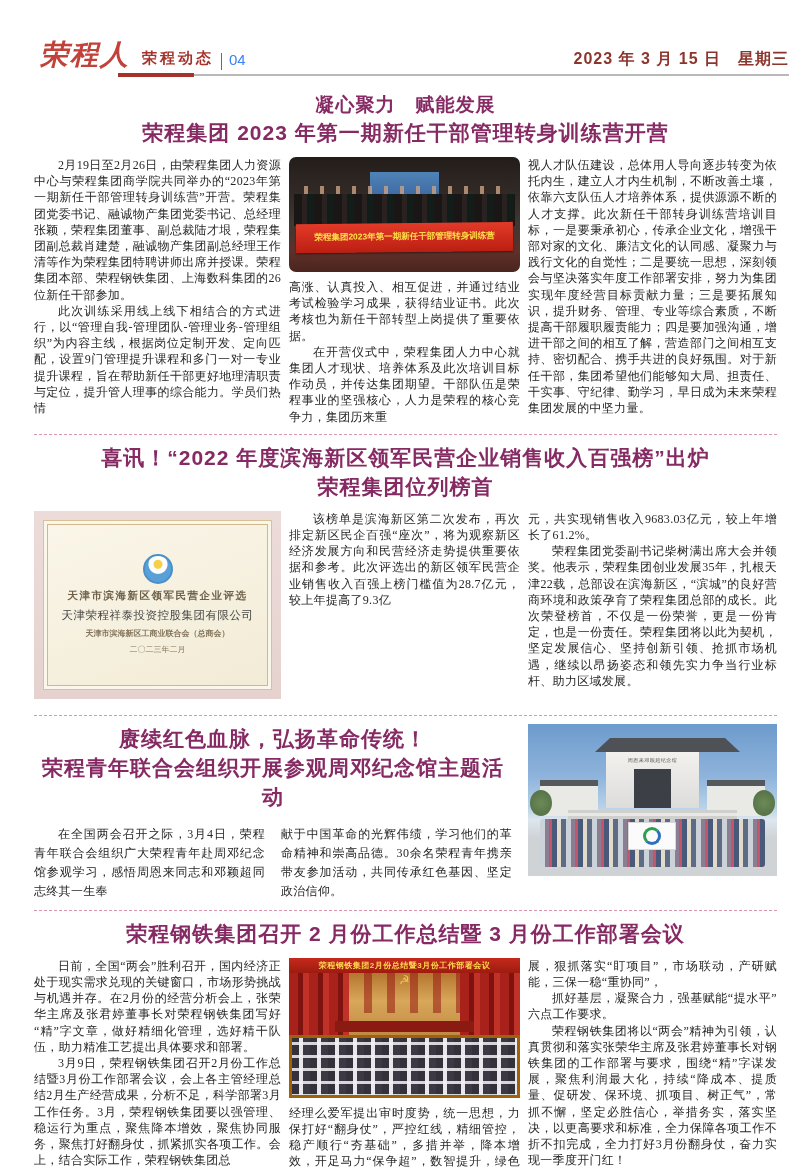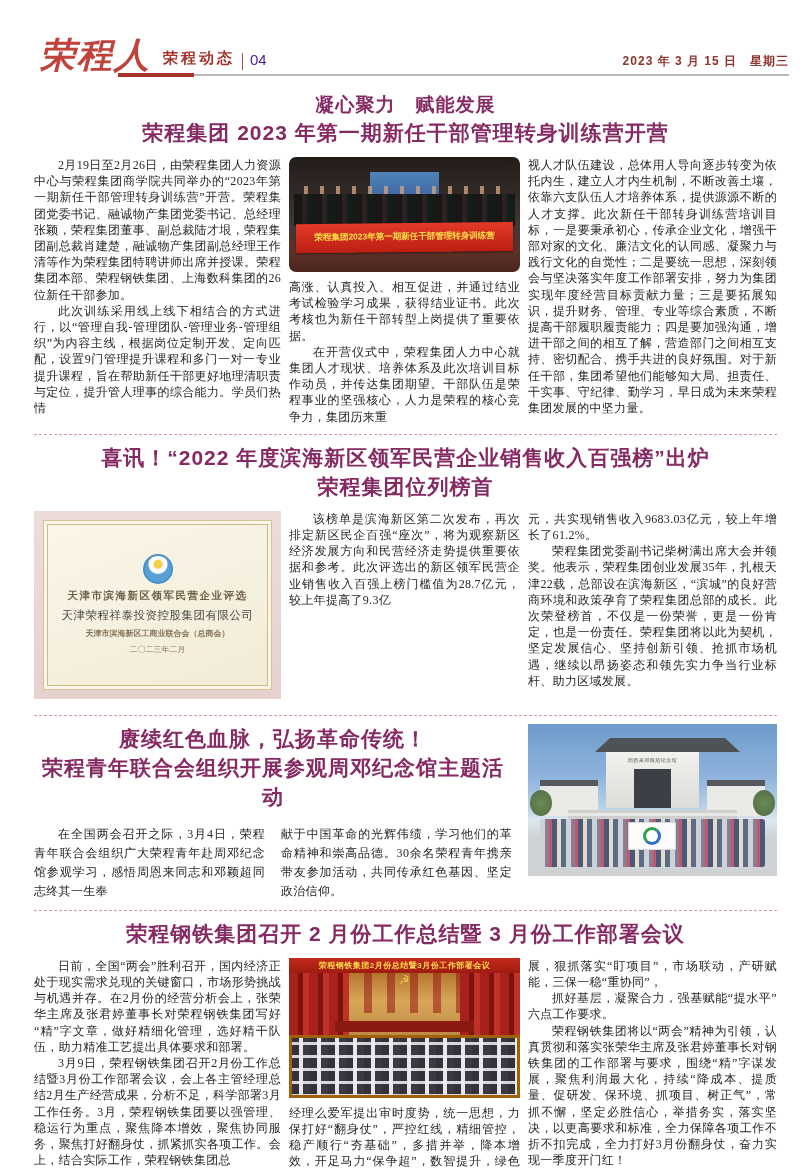--- a/index.html
+++ b/index.html
@@ -5,31 +5,31 @@
   html,body{margin:0;padding:0;background:#ffffff;}
   .page{
     width:811px;height:1171px;margin:0 auto;background:#fff;
     position:relative;overflow:hidden;
     font-family:"Liberation Serif","DejaVu Serif",serif;color:#222;
   }
   
   .masthead{display:flex;justify-content:space-between;align-items:flex-end;
     padding:40px 22px 4px 40px;}
   .mast-left{display:flex;align-items:flex-end;}
-  .mast-logo{font-size:35px;line-height:30px;font-weight:bold;font-style:italic;
+  .mast-logo{font-size:28px;line-height:30px;font-weight:bold;font-style:italic;
     color:#c0423a;letter-spacing:2px;margin-right:12px;
     font-family:"DejaVu Serif","Liberation Serif",serif;text-align:center;}
   .mast-section{font-family:"Liberation Sans","DejaVu Sans",sans-serif;
     font-weight:bold;font-size:15px;color:#a5332b;letter-spacing:3px;padding-bottom:2px;}
   .mast-divider{display:inline-block;width:1px;height:17px;background:#b05048;
     margin:0 7px;align-self:flex-end;}
   .mast-pageno{font-family:"Liberation Sans","DejaVu Sans",sans-serif;
-    font-size:15px;color:#4c1d95;padding-bottom:2px;}
+    font-size:15px;color:#3b82f6;padding-bottom:2px;}
   .mast-date{font-family:"Liberation Sans","DejaVu Sans",sans-serif;
-    font-weight:bold;font-size:12px;color:#8c352c;letter-spacing:1px;}
+    font-weight:bold;font-size:16px;color:#8c352c;letter-spacing:1px;}
   .mast-rule{height:2px;background:#b9b9b9;margin:0 22px 0 118px;position:relative;}
   .mast-rule-red{position:absolute;left:0;top:-1px;height:4px;width:76px;background:#a5332b;}
   
   .headline{font-family:"Liberation Sans","DejaVu Sans",sans-serif;font-weight:bold;
     color:#862a64;text-align:center;margin:0;letter-spacing:1px;}
   .hl-md{font-size:19px;line-height:26px;}
   .hl-lg{font-size:21px;line-height:29px;}
   
   .cols{display:flex;justify-content:space-between;padding:0 34px;margin-top:10px;}
   .col1{width:247px;}.col2{width:231px;}.col3{width:249px;}

